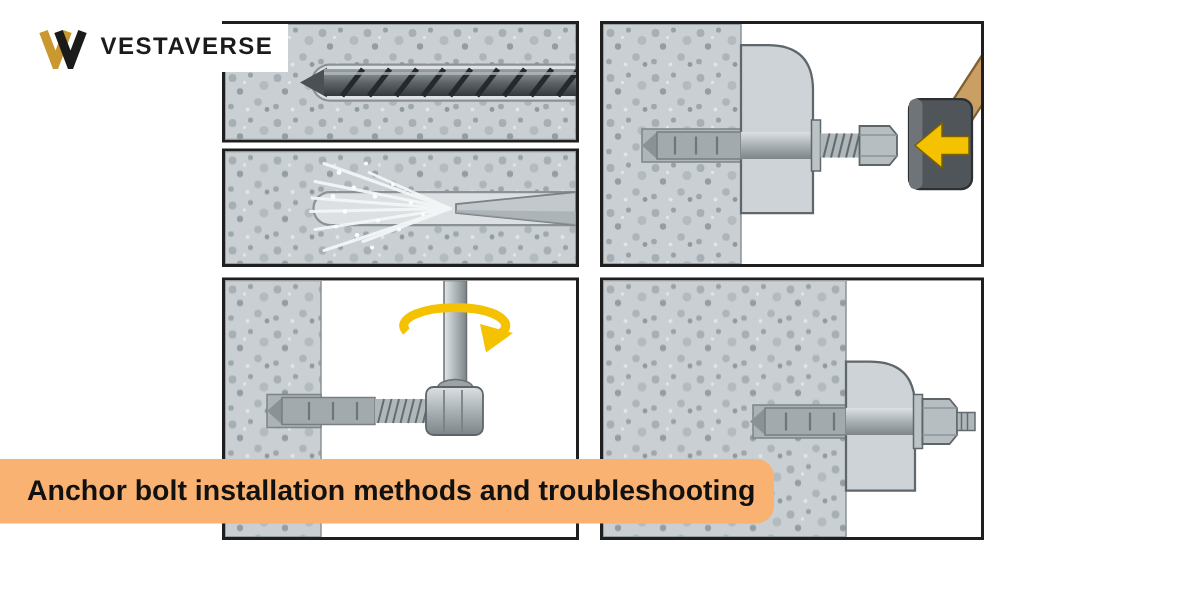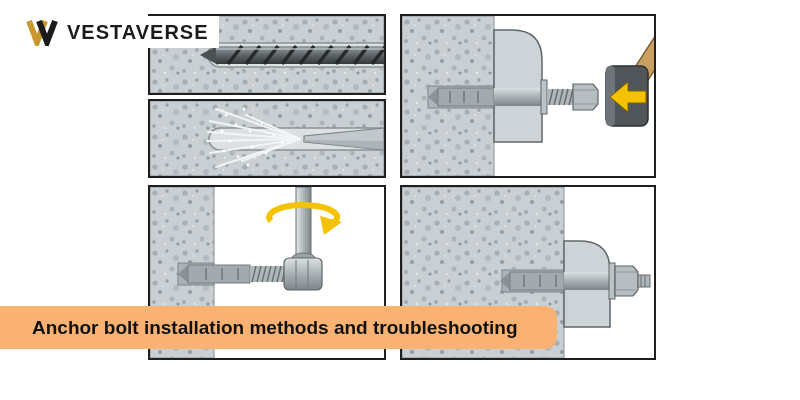--- a/index.html
+++ b/index.html
@@ -6,35 +6,35 @@
   .stage{
     position:relative;width:800px;height:400px;background:#ffffff;overflow:hidden;
     font-family:"Liberation Sans", sans-serif;
   }
   .logo{
     position:absolute;left:26px;top:16px;display:flex;align-items:center;gap:7px;
     background:#ffffff;padding:2px 10px 2px 0;z-index:6;
   }
   .logo-mark{width:34px;height:28px;display:block;}
   .brand{
-    font-size:20px;font-weight:800;color:#1b1b1b;letter-spacing:1px;line-height:1;
+    font-size:16px;font-weight:800;color:#1b1b1b;letter-spacing:1px;line-height:1;
   }
   .panel{
     position:absolute;background:#ffffff;border:2px solid #1f1f1f;box-sizing:border-box;
     overflow:hidden;
   }
   .panel svg{display:block;width:100%;height:100%;}
   #p1a{left:148px;top:14px;width:238px;height:81px;}
   #p1b{left:148px;top:99px;width:238px;height:79px;}
   #p2 {left:400px;top:14px;width:256px;height:164px;}
   #p3 {left:148px;top:185px;width:238px;height:175px;}
   #p4 {left:400px;top:185px;width:256px;height:175px;}
   .banner{
-    position:absolute;left:0;top:306px;width:557px;height:43px;z-index:5;
-    border-radius:0 12px 12px 0;display:flex;align-items:center;padding-left:32px;
+    position:absolute;left:0;top:306px;width:516px;height:43px;z-index:5;
+    border-radius:0 12px 12px 0;display:flex;align-items:center;padding-left:18px;
     box-sizing:border-box;background:#F9B271;
   }
   .banner span{font-size:19px;font-weight:700;color:#111111;}
 </style>
 </head>
 <body>
 
 <div class="stage">
 
   <svg width="0" height="0" style="position:absolute" aria-hidden="true">

